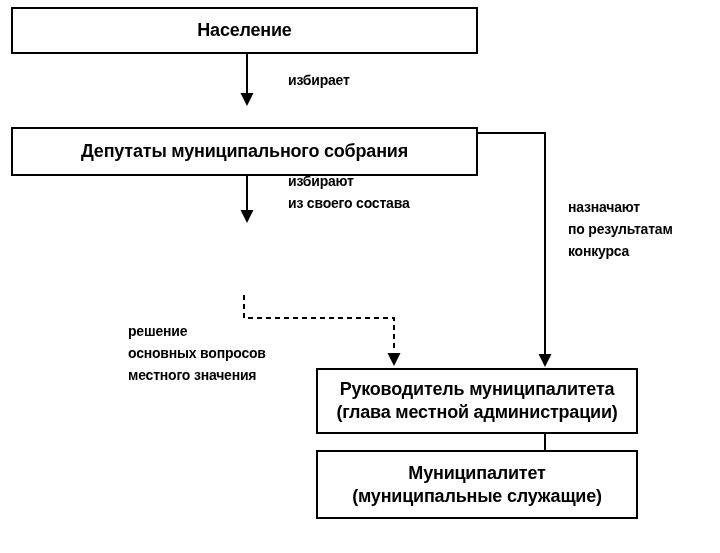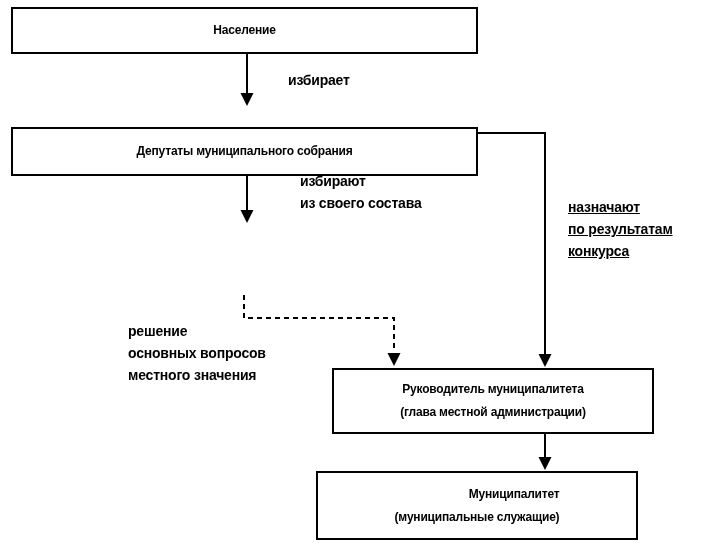--- a/index.html
+++ b/index.html
@@ -19,21 +19,21 @@
   }
   .node {
     position: absolute;
     box-sizing: border-box;
     border: 2px solid #000000;
     background: #ffffff;
     display: flex;
     align-items: center;
     justify-content: center;
     text-align: center;
-    font-size: 12px;
+    font-size: 18px;
     line-height: 23px;
     white-space: pre-line;
     letter-spacing: -0.2px;
   }
   .edge-label {
     position: absolute;
     font-size: 14px;
     line-height: 22px;
     white-space: pre-line;
     letter-spacing: -0.2px;
@@ -91,36 +91,36 @@
 
   <div class="node" style="left:11px; top:7px; width:467px; height:47px;">
     <span>Население</span>
   </div>
 
   <div class="node" style="left:11px; top:107px; width:467px; height:49px;margin-top:20px;">
     <span>Депутаты муниципального собрания</span>
   </div>
 
 
-  <div class="node" style="left:332px; top:368px; width:322px; height:66px;">
+  <div class="node" style="left:316px; top:368px; width:322px; height:66px;">
     <span>Руководитель муниципалитета
 (глава местной администрации)</span>
   </div>
 
-  <div class="node" style="left:316px; top:471px; width:322px; height:69px;text-align:right;">
+  <div class="node" style="left:316px; top:450px; width:322px; height:69px;">
     <span>Муниципалитет
 (муниципальные служащие)</span>
   </div>
 
   <div class="edge-label" style="left:288px; top:69px;">избирает</div>
 
-  <div class="edge-label" style="left:288px; top:170px;margin-left:12px;">избирают
+  <div class="edge-label" style="left:288px; top:170px;">избирают
 из своего состава</div>
 
-  <div class="edge-label" style="left:568px; top:196px;text-decoration:underline;">назначают
+  <div class="edge-label" style="left:568px; top:196px;">назначают
 по результатам
 конкурса</div>
 
   <div class="edge-label" style="left:128px; top:320px;">решение
 основных вопросов
 местного значения</div>
 
 </div>
 
 </body></html>

